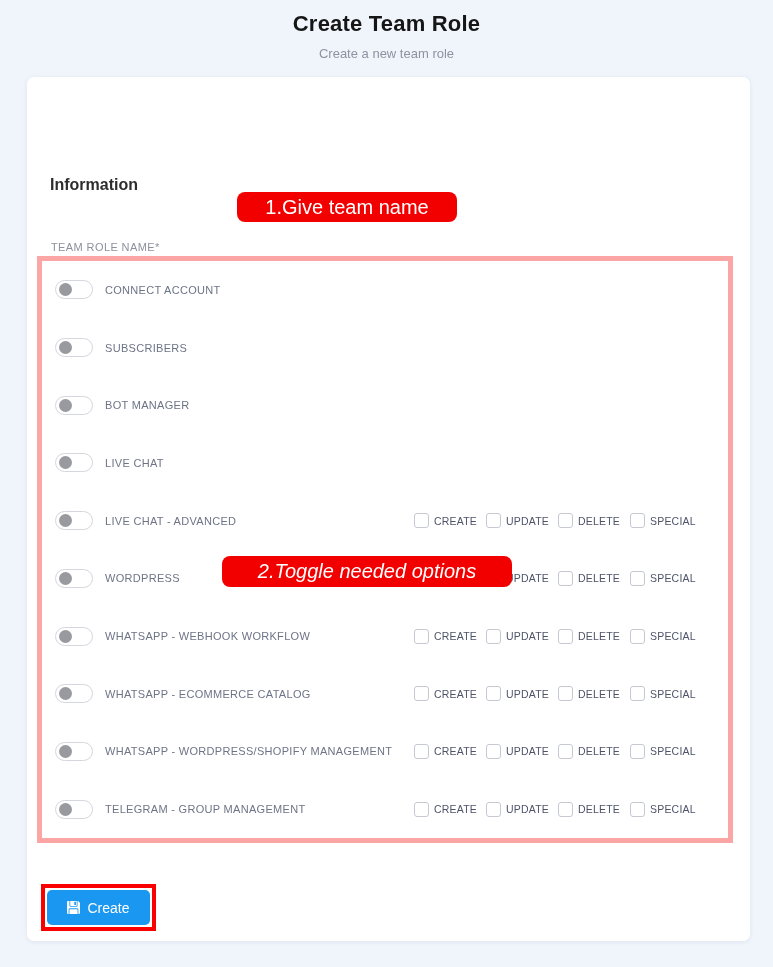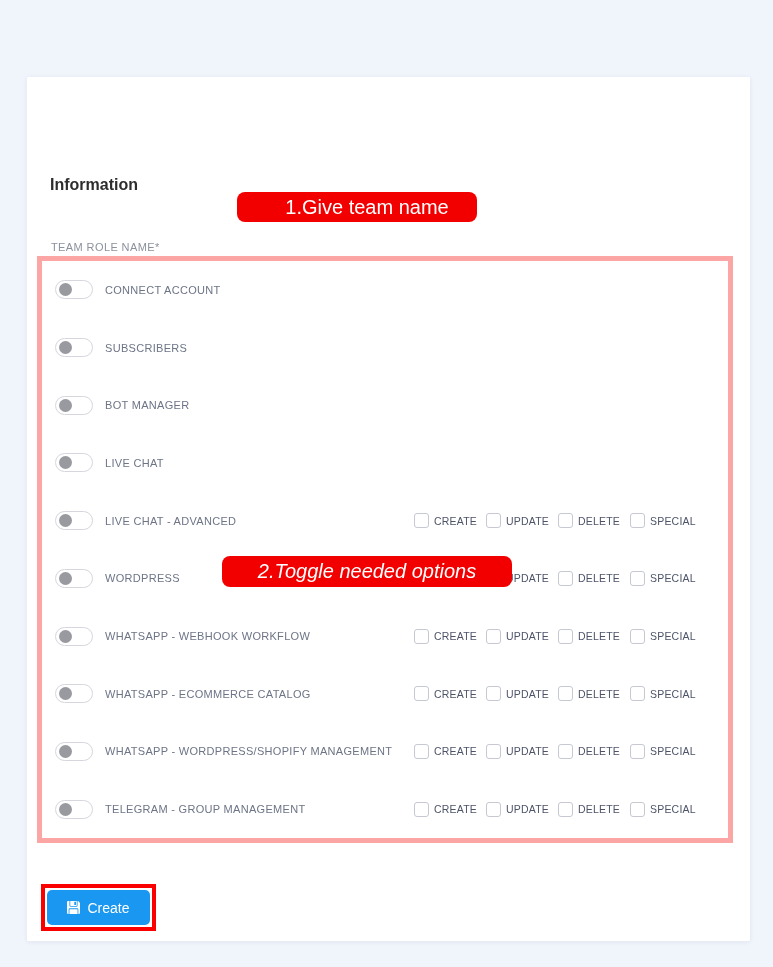--- a/index.html
+++ b/index.html
@@ -4,55 +4,59 @@
 <style>
   html,body{margin:0;padding:0;background:#f0f4fb;}
   .page{position:relative;width:773px;height:967px;background:#f0f4fb;
         font-family:"Liberation Sans","DejaVu Sans",sans-serif;overflow:hidden;}
   
   .page-header{position:absolute;top:0;left:0;width:773px;text-align:center;}
   .page-title{margin:0;padding-top:11px;font-size:22px;font-weight:700;color:#161616;letter-spacing:.2px;}
   .page-subtitle{margin:9px 0 0 0;font-size:13px;color:#8d93a0;}
   
   .card{position:absolute;left:27px;top:77px;width:723px;height:864px;background:#ffffff;
-        border-radius:1px;box-shadow:0 1px 5px rgba(40,60,110,.08);}
+        border-radius:7px;box-shadow:0 1px 5px rgba(40,60,110,.08);}
   .section-title{position:absolute;left:23px;top:99px;font-size:16px;font-weight:700;color:#2d2d2d;}
   .field-label{position:absolute;left:24px;top:164px;font-size:11px;color:#8b919d;letter-spacing:.4px;}
   .text-input{position:absolute;left:24px;top:109px;width:672px;height:42px;border:1px solid #e5e7ed;
         border-radius:6px;font-size:14px;color:#444;padding:0 12px;box-sizing:border-box;outline:none;background:#fff;}
   
   .perm-box{position:absolute;left:10px;top:179px;width:696px;height:587px;border:5px solid #fca5a5;
         box-sizing:border-box;display:flex;flex-direction:column;background:#fff;}
   .perm-row{position:relative;flex:1;display:flex;align-items:center;padding-left:13px;}
   .toggle{display:inline-block;width:38px;height:19px;border:1px solid #d6d6de;border-radius:11px;
         background:#fff;position:relative;box-sizing:border-box;cursor:pointer;flex:0 0 auto;}
   .toggle .knob{position:absolute;left:3px;top:2px;width:13px;height:13px;border-radius:50%;background:#999aa0;}
   .perm-label{margin-left:12px;font-size:11px;color:#6d7486;letter-spacing:.3px;white-space:nowrap;}
   .actions{position:absolute;left:372px;top:0;height:100%;display:flex;align-items:center;}
   .cb-item{display:flex;align-items:center;width:72px;cursor:pointer;}
   .cb{display:inline-block;width:13px;height:13px;border:1px solid #c6c9d2;border-radius:3px;background:#fff;flex:0 0 auto;}
   .cb-label{margin-left:5px;font-size:10.5px;color:#4d5468;letter-spacing:.2px;}
   
   .annot{position:absolute;background:#f20000;color:#ffffff;border-radius:8px;
         font-size:20px;line-height:30px;text-align:center;z-index:5;white-space:nowrap;}
-  .annot1{left:237px;top:192px;width:220px;height:30px;padding-left:20px;}
+  .annot1{left:237px;top:192px;width:220px;height:30px;}
   .annot2{left:222px;top:556px;width:290px;height:31px;line-height:31px;font-style:italic;}
   
   .btn-frame{position:absolute;left:41px;top:884px;width:115px;height:47px;border:4px solid #fb0000;
         box-sizing:border-box;padding:2px;z-index:4;}
   .create-btn{width:103px;height:35px;background:#1a97f0;border:none;border-radius:5px;color:#fff;
         font-size:14px;font-family:"Liberation Sans",sans-serif;display:flex;align-items:center;
         justify-content:center;gap:7px;cursor:pointer;}
   .create-btn svg{display:block;}
 </style>
 </head>
 <body>
 
 <div class="page">
 
+  <div class="page-header">
+    <h1 class="page-title">Create Team Role</h1>
+    <p class="page-subtitle">Create a new team role</p>
+  </div>
 
   <div class="card">
     <div class="section-title">Information</div>
     <div class="field-label" style="top:164px;">TEAM ROLE NAME*</div>
     <input class="text-input" type="text" style="top: 186px;" placeholder="">
 
     <div class="perm-box">
 
       <div class="perm-row">
         <span class="toggle">

